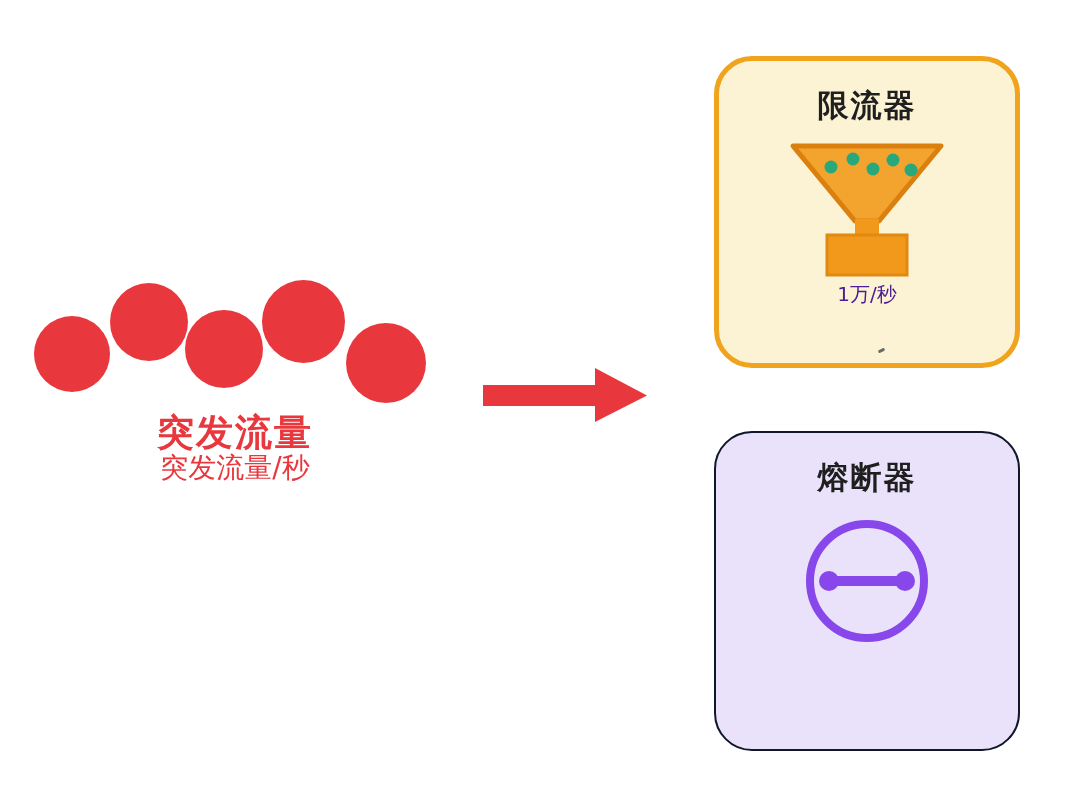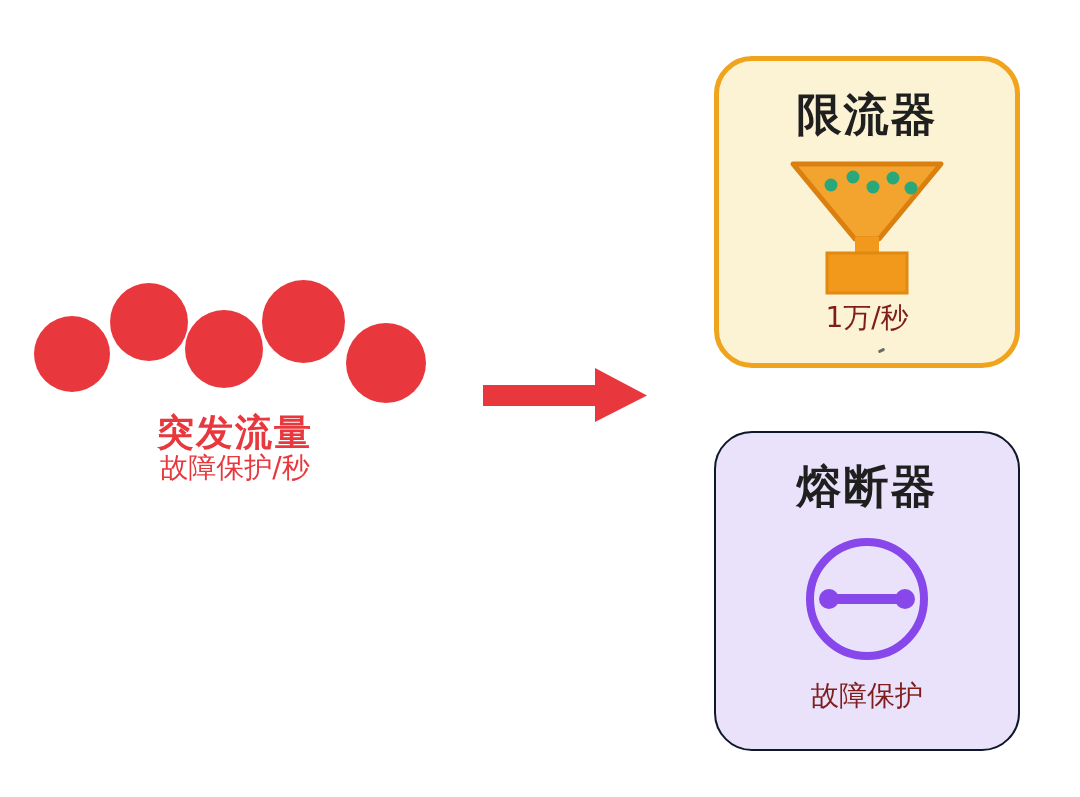--- a/index.html
+++ b/index.html
@@ -66,37 +66,37 @@
   }
   .breaker-box {
     left: 714px; top: 431px;
     width: 306px; height: 320px;
     background: #E9E2FA;
     border: 2px solid #0f172a;
     border-radius: 38px;
   }
   .box-title {
     margin-top: 24px;
-    font-size: 45px;
+    font-size: 31px;
     font-weight: bold;
     color: #1f1f1f;
     letter-spacing: 2px;
   }
   .limiter-icon {
     margin-top: 12px;
     width: 164px; height: 140px;
   }
   .breaker-icon {
     margin-top: 14px;
     width: 136px; height: 136px;
   }
   .box-caption {
     margin-top: 2px;
-    font-size: 28px;
-    color: #7f1d1d;
+    font-size: 20px;
+    color: #4c1d95;
   }
   .breaker-box .box-caption { margin-top: 10px; }
 
   .tick-mark {
     position: absolute;
     left: 878px; top: 349px;
     width: 7px; height: 3px;
     background: #6b6b6b;
     transform: rotate(-25deg);
     border-radius: 2px;
@@ -107,21 +107,21 @@
 
 <div class="canvas">
 
   <div>
     <div class="dot d1"></div>
     <div class="dot d2"></div>
     <div class="dot d3"></div>
     <div class="dot d4"></div>
     <div class="dot d5"></div>
     <div class="traffic-label">突发流量</div>
-    <div class="traffic-sublabel">故障保护/秒</div>
+    <div class="traffic-sublabel">突发流量/秒</div>
   </div>
 
   <svg class="arrow" viewBox="0 0 166 66">
     <rect x="0" y="23" width="114" height="21" fill="#E8383E"></rect>
     <polygon points="112,6 164,33.5 112,60" fill="#E8383E"></polygon>
   </svg>
 
   <div class="box limiter-box">
     <div class="box-title">限流器</div>
     <svg class="limiter-icon" viewBox="0 0 164 140">
@@ -143,16 +143,15 @@
   <div class="tick-mark"></div>
 
   <div class="box breaker-box">
     <div class="box-title">熔断器</div>
     <svg class="breaker-icon" viewBox="0 0 136 136">
       <circle cx="68" cy="68" r="57" fill="none" stroke="#8847EB" stroke-width="8"></circle>
       <line x1="30" y1="68" x2="106" y2="68" stroke="#8847EB" stroke-width="10" stroke-linecap="round"></line>
       <circle cx="30" cy="68" r="10" fill="#8847EB"></circle>
       <circle cx="106" cy="68" r="10" fill="#8847EB"></circle>
     </svg>
-    <div class="box-caption">故障保护</div>
   </div>
 
 </div>
 
 </body></html>

